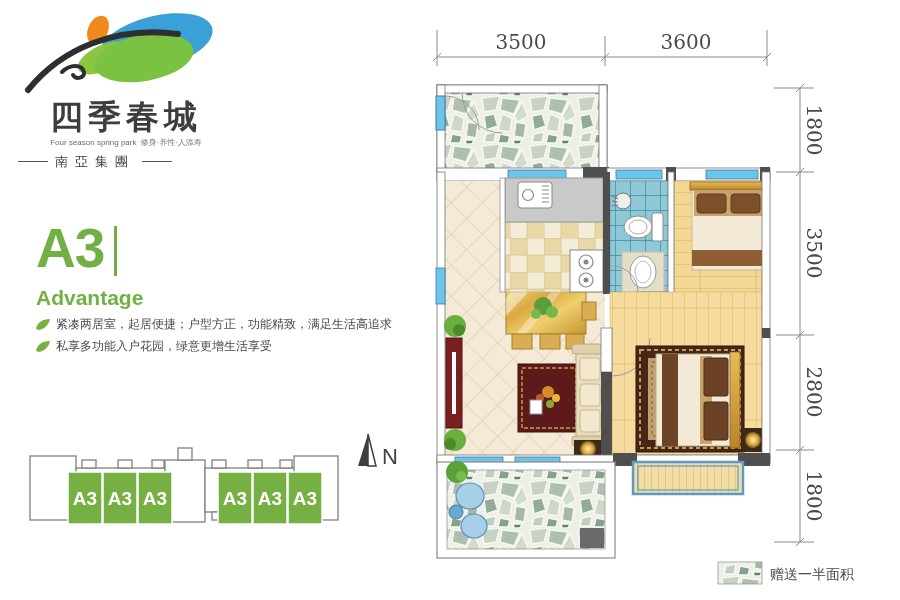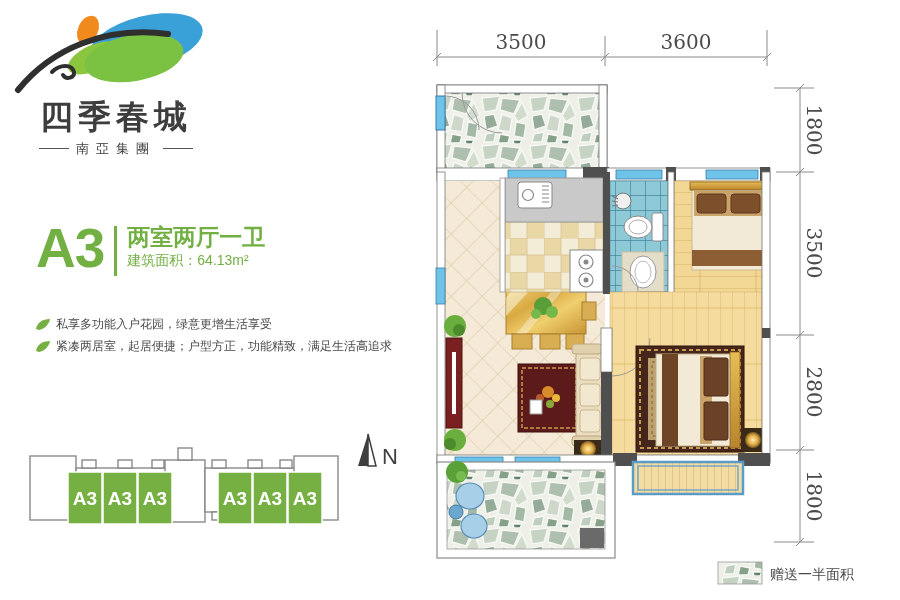--- a/index.html
+++ b/index.html
@@ -1,25 +1,25 @@
 <!DOCTYPE html>
 <html><head>
 <meta charset="utf-8">
 <style>
   html,body{margin:0;padding:0;background:#fff;}
   #canvas{position:relative;width:900px;height:600px;background:#ffffff;overflow:hidden;
           font-family:"Liberation Sans","DejaVu Sans",sans-serif;}
   .abs{position:absolute;}
 
   
-  #logo{left:8px;top:6px;width:216px;height:172px;text-align:center;}
+  #logo{left:18px;top:6px;width:216px;height:172px;text-align:center;}
   #logo .cn{font-size:33px;font-weight:bold;color:#3d3d3d;letter-spacing:5px;line-height:1.05;margin-top:-2px;}
   #logo .en-row{font-size:8px;color:#6b6b6b;margin-top:2px;white-space:nowrap;}
   #logo .en-row .tag{margin-left:4px;color:#7a7a7a;}
-  #logo .group-row{display:flex;align-items:center;justify-content:center;margin-top:5px;}
+  #logo .group-row{display:flex;align-items:center;justify-content:flex-start;margin-top:5px;}
   #logo .dash{width:30px;height:1px;background:#555;}
   #logo .group{font-size:13px;color:#3d3d3d;letter-spacing:7px;margin:0 7px;}
 
   
   #unit-header{left:36px;top:224px;display:flex;align-items:flex-start;}
   #unit-code{font-size:55px;font-weight:bold;color:#72b043;line-height:0.88;letter-spacing:-1px;}
   #unit-divider{width:3px;height:50px;background:#72b043;margin:2px 10px 0 10px;}
   #unit-texts{padding-top:1px;}
   #unit-layout{font-size:23px;font-weight:bold;color:#72b043;line-height:1.1;}
   #unit-area{font-size:14px;color:#72b043;margin-top:2px;}
@@ -49,48 +49,48 @@
   <div class="abs" id="logo">
     <svg width="216" height="92" viewBox="0 0 216 92">
       <ellipse cx="138" cy="36" rx="58" ry="26" fill="#3aa0d8" transform="rotate(-14 138 36)"></ellipse>
       <ellipse cx="80" cy="24" rx="10" ry="15" fill="#f08a1d" transform="rotate(24 80 24)"></ellipse>
       <ellipse cx="86" cy="52" rx="28" ry="13" fill="#8cc63f" transform="rotate(-24 86 52)"></ellipse>
       <ellipse cx="126" cy="52" rx="50" ry="23" fill="#7cc242" transform="rotate(-10 126 52)"></ellipse>
       <path d="M10 84 C 44 42, 98 20, 160 28" fill="none" stroke="#2f2f2f" stroke-width="6" stroke-linecap="round"></path>
       <path d="M44 66 C 52 58, 64 58, 66 66 C 67 72, 58 74, 55 69" fill="none" stroke="#2f2f2f" stroke-width="4" stroke-linecap="round"></path>
     </svg>
     <div class="cn">四季春城</div>
+    <div class="en-row">
+      <span>Four season spring park</span><span class="tag">修身·养性·人添寿</span>
+    </div>
     <div class="group-row">
       <div class="dash"></div>
       <div class="group">南亞集團</div>
       <div class="dash"></div>
     </div>
   </div>
 
   <div class="abs" id="unit-header">
     <div id="unit-code">A3</div>
     <div id="unit-divider"></div>
-    <div id="unit-texts">
-      <div id="unit-layout">两室两厅一卫</div>
-      <div id="unit-area">建筑面积：64.13m²</div>
-    </div>
   </div>
 
+  <div class="abs" id="advantage-heading">Advantage</div>
   <div class="abs" id="advantage-list">
     <div class="adv-item">
       <svg width="14" height="13" viewBox="0 0 14 13">
           <path d="M0 10 C1 4 6 0 14 0 C13 6 8 10 3 11 Z" fill="#76b043"></path>
         </svg>
-      <span>私享多功能入户花园，绿意更增生活享受</span>
+      <span>紧凑两居室，起居便捷；户型方正，功能精致，满足生活高追求</span>
     </div>
     <div class="adv-item">
       <svg width="14" height="13" viewBox="0 0 14 13">
           <path d="M0 10 C1 4 6 0 14 0 C13 6 8 10 3 11 Z" fill="#76b043"></path>
         </svg>
-      <span>紧凑两居室，起居便捷；户型方正，功能精致，满足生活高追求</span>
+      <span>私享多功能入户花园，绿意更增生活享受</span>
     </div>
   </div>
 
   <svg class="abs" id="keyplan" width="325" height="112" viewBox="0 0 325 112">
     <g stroke="#808080" stroke-width="1.3" fill="#ffffff">
       <rect x="8" y="18" width="46" height="64"></rect>
       <rect x="54" y="30" width="94" height="44"></rect>
       <rect x="143" y="22" width="40" height="62"></rect>
       <rect x="183" y="30" width="94" height="44"></rect>
       <rect x="272" y="18" width="44" height="64"></rect>

